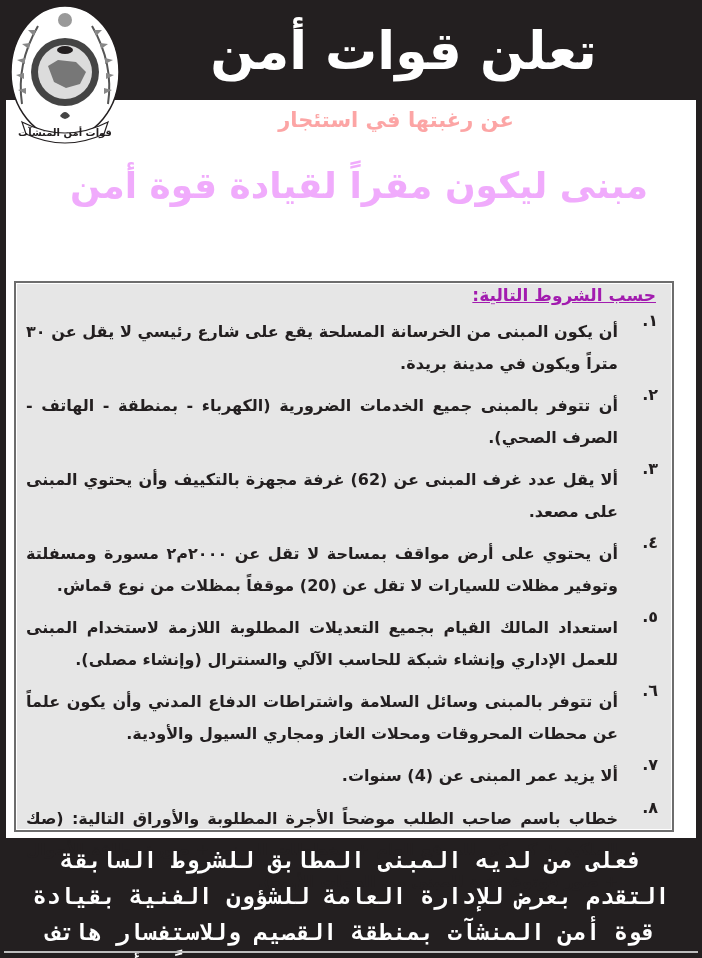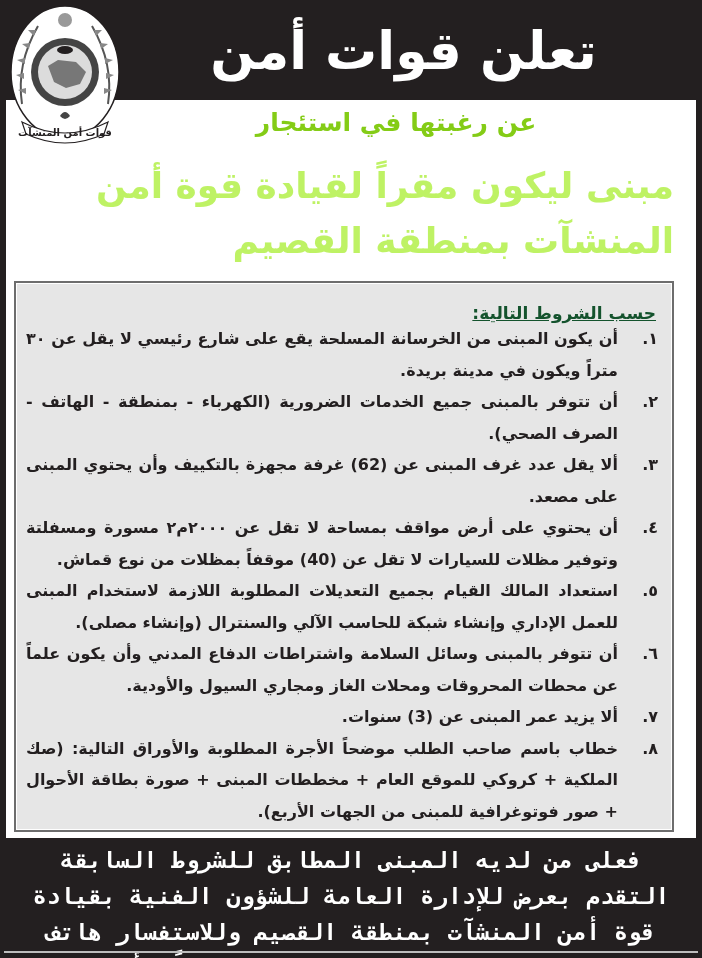--- a/index.html
+++ b/index.html
@@ -1,27 +1,27 @@
 <!DOCTYPE html>
 <html><head>
 <meta charset="utf-8">
 <style>
   html, body { margin:0; padding:0; }
   body { width:702px; height:958px; background:#231f20; font-family:"DejaVu Sans", sans-serif; overflow:hidden; }
   .frame { position:absolute; left:0; top:0; width:702px; height:958px; background:#231f20; }
   .white-panel { position:absolute; left:6px; top:100px; width:690px; height:738px; background:#ffffff; }
   .header-title { position:absolute; left:135px; right:30px; top:8px; height:86px; color:#ffffff; font-size:52px; font-weight:bold; text-align:center; direction:rtl; line-height:86px; letter-spacing:1px; }
   .logo { position:absolute; left:8px; top:4px; width:114px; height:140px; }
-  .sub1 { position:absolute; left:130px; right:40px; top:108px; text-align:center; direction:rtl; font-size:25px; font-weight:bold; color:#84cc16; }
-  .sub2 { position:absolute; left:20px; right:28px; top:158px; direction:rtl; font-size:36px; font-weight:bold; color:#bef264; line-height:55px; }
+  .sub1 { position:absolute; left:130px; right:40px; top:108px; text-align:center; direction:rtl; font-size:21px; font-weight:bold; color:#fca5a5; }
+  .sub2 { position:absolute; left:20px; right:4px; top:158px; text-align:center; direction:rtl; font-size:36px; font-weight:bold; color:#f0abfc; line-height:55px; }
   .terms-box { position:absolute; left:14px; top:281px; width:660px; height:551px; background:#e6e6e6; border:2px solid #6d6d6d; box-shadow: inset 0 0 0 1px #ffffff; direction:rtl; padding:0 10px; box-sizing:border-box; }
-  .terms-heading { font-size:17px; font-weight:bold; text-decoration:underline; margin-top:20px; color:#14532d; padding-right:6px; }
+  .terms-heading { font-size:17px; font-weight:bold; text-decoration:underline; margin-top:2px; color:#a21caf; padding-right:6px; }
   .term { display:flex; flex-direction:row; font-size:16px; font-weight:bold; color:#231f20; line-height:31.5px; }
   .term-num { width:40px; flex:0 0 40px; text-align:right; padding-right:4px; }
-  .term-text { flex:1; text-align:justify; }
+  .term-text { flex:1; text-align:justify;margin-top:11px; }
   .footer { position:absolute; left:6px; top:842px; width:690px; height:110px; color:#ffffff; direction:rtl; text-align:center; font-size:23px; font-weight:bold; line-height:36px; padding:2px 14px; box-sizing:border-box;font-family:Liberation Mono, monospace; }
   .footer-rule { position:absolute; left:4px; right:4px; top:951px; height:2px; background:#bdbdbd; }
 </style>
 </head>
 <body>
 
 <div class="frame">
 
   <div class="header-title">تعلن قوات أمن المنشآت</div>
 
@@ -51,52 +51,51 @@
     <ellipse cx="57" cy="46" rx="8" ry="4" fill="#231f20"></ellipse>
     <circle cx="57" cy="16" r="7" fill="#999"></circle>
     <path d="M52 112 q5 -8 10 0 q-5 6 -10 0" fill="#444"></path>
     <path d="M14 118 Q57 140 100 118 L96 130 Q57 148 18 130 Z" fill="#ffffff" stroke="#231f20" stroke-width="1.2"></path>
     <text x="57" y="132" font-size="10" text-anchor="middle" fill="#231f20" font-family="DejaVu Sans, sans-serif" font-weight="bold">قوات أمن المنشآت</text>
   </svg>
 
   <div class="sub1">عن رغبتها في استئجار</div>
   <div class="sub2">
     <div>مبنى ليكون مقراً لقيادة قوة أمن</div>
-    <div>المنشآت بمنطقة القصيم</div>
   </div>
 
   <div class="terms-box">
     <div class="terms-heading">حسب الشروط التالية:</div>
     <div class="term">
       <span class="term-num">١.</span>
       <span class="term-text">أن يكون المبنى من الخرسانة المسلحة يقع على شارع رئيسي لا يقل عن ٣٠ متراً ويكون في مدينة بريدة.</span>
     </div>
     <div class="term">
       <span class="term-num">٢.</span>
       <span class="term-text">أن تتوفر بالمبنى جميع الخدمات الضرورية (الكهرباء - بمنطقة - الهاتف - الصرف الصحي).</span>
     </div>
     <div class="term">
       <span class="term-num">٣.</span>
       <span class="term-text">ألا يقل عدد غرف المبنى عن (62) غرفة مجهزة بالتكييف وأن يحتوي المبنى على مصعد.</span>
     </div>
     <div class="term">
       <span class="term-num">٤.</span>
-      <span class="term-text">أن يحتوي على أرض مواقف بمساحة لا تقل عن ٢٠٠٠م٢ مسورة ومسفلتة وتوفير مظلات للسيارات لا تقل عن (40) موقفاً بمظلات من نوع قماش.</span>
+      <span class="term-text">أن يحتوي على أرض مواقف بمساحة لا تقل عن ٢٠٠٠م٢ مسورة ومسفلتة وتوفير مظلات للسيارات لا تقل عن (20) موقفاً بمظلات من نوع قماش.</span>
     </div>
     <div class="term">
       <span class="term-num">٥.</span>
       <span class="term-text">استعداد المالك القيام بجميع التعديلات المطلوبة اللازمة لاستخدام المبنى للعمل الإداري وإنشاء شبكة للحاسب الآلي والسنترال (وإنشاء مصلى).</span>
     </div>
     <div class="term">
       <span class="term-num">٦.</span>
       <span class="term-text">أن تتوفر بالمبنى وسائل السلامة واشتراطات الدفاع المدني وأن يكون علماً عن محطات المحروقات ومحلات الغاز ومجاري السيول والأودية.</span>
     </div>
     <div class="term">
       <span class="term-num">٧.</span>
-      <span class="term-text">ألا يزيد عمر المبنى عن (3) سنوات.</span>
+      <span class="term-text">ألا يزيد عمر المبنى عن (4) سنوات.</span>
     </div>
     <div class="term">
       <span class="term-num">٨.</span>
       <span class="term-text">خطاب باسم صاحب الطلب موضحاً الأجرة المطلوبة والأوراق التالية: (صك الملكية + كروكي للموقع العام + مخططات المبنى + صورة بطاقة الأحوال + صور فوتوغرافية للمبنى من الجهات الأربع).</span>
     </div>
   </div>
 
   <div class="footer">فعلى من لديه المبنى المطابق للشروط السابقة التقدم بعرض للإدارة العامة للشؤون الفنية بقيادة قوة أمن المنشآت بمنطقة القصيم وللاستفسار هاتف رقم ٠١١/٢٠٠٩٤٤٤ تحويلة (٦٠٥٠) علماً بأن مدة الإعلان شهر من تاريخه.</div>
   <div class="footer-rule"></div>
 </div>

